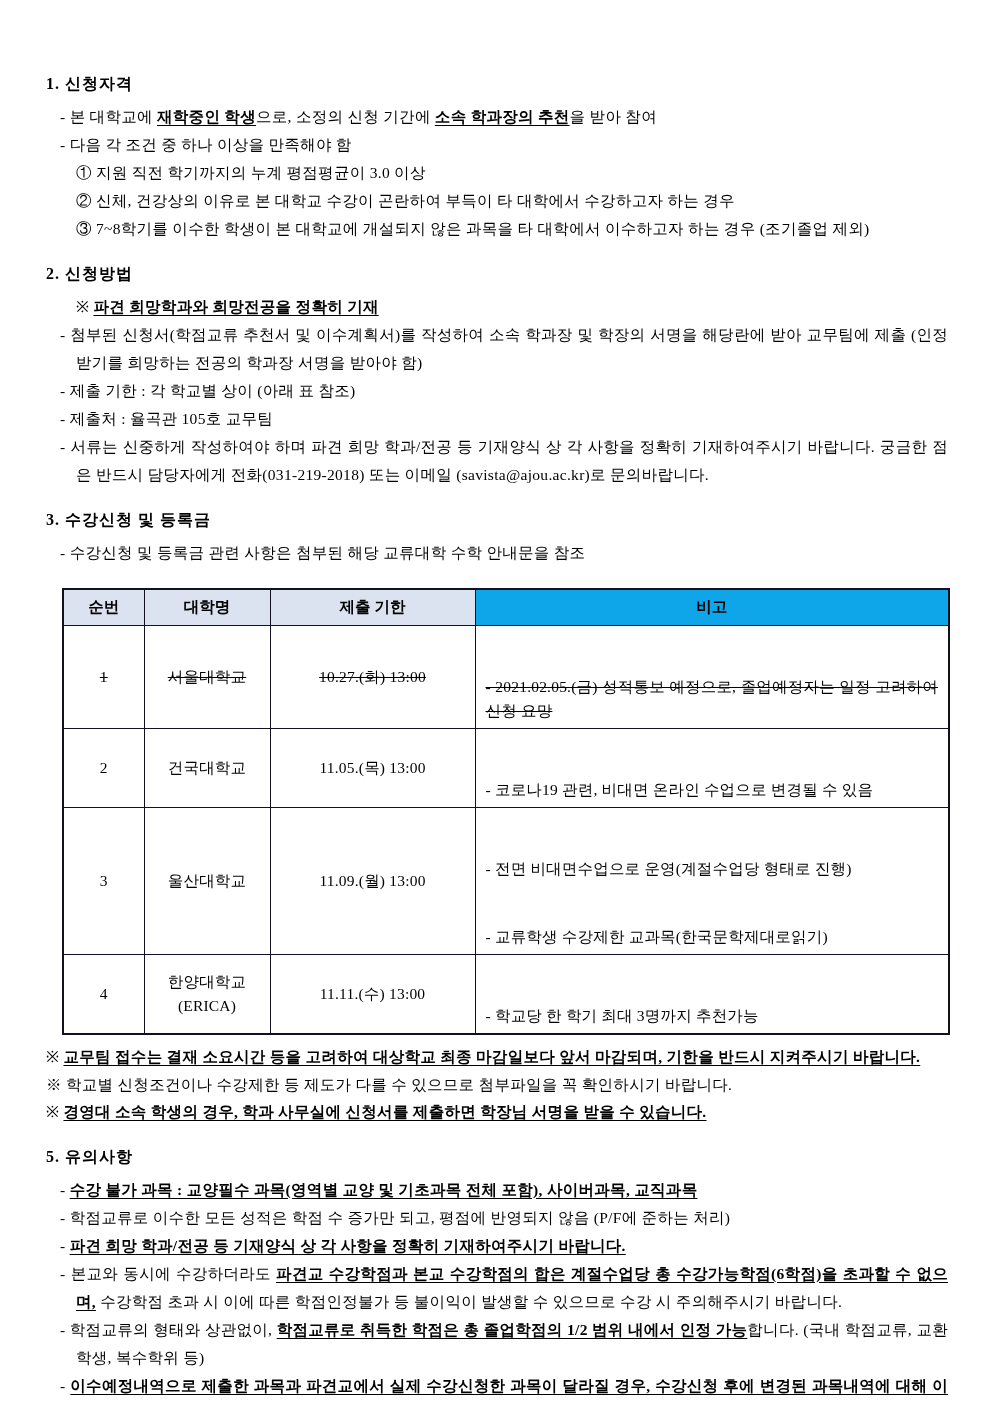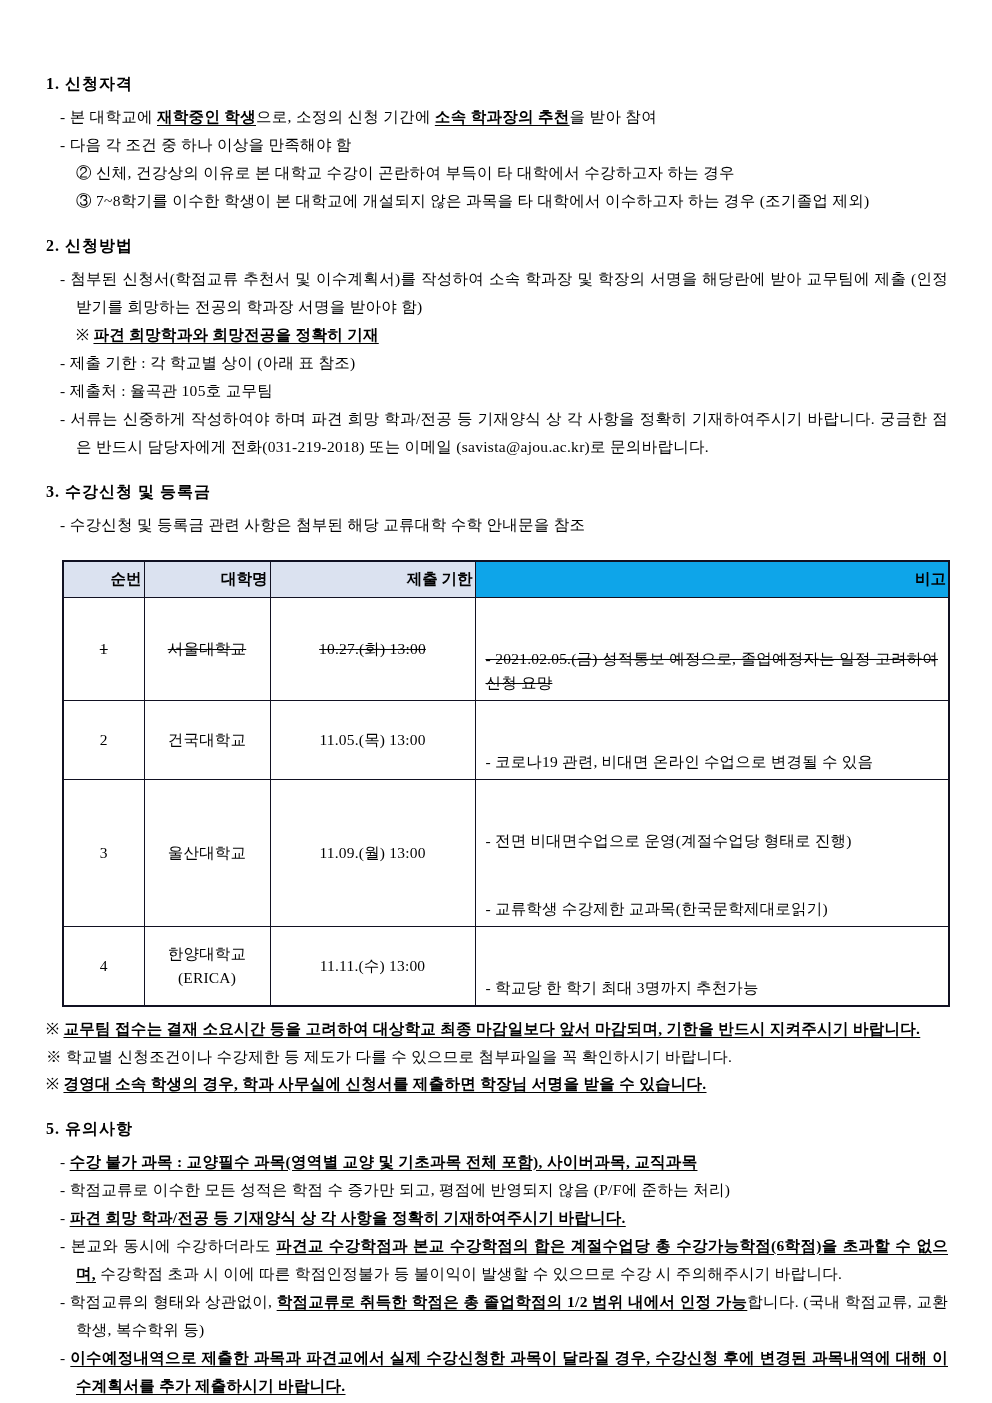--- a/index.html
+++ b/index.html
@@ -34,48 +34,49 @@
     border-collapse:collapse; table-layout:fixed;
     width:886px; margin:4px 0 8px 16px;
     border:2px solid #111122;
   }
   table.school-table th, table.school-table td {
     border:1px solid #111122;
     vertical-align:middle;
     font-size:15.5px;
   }
   table.school-table th {
-    font-weight:bold; text-align:right; padding:7px 2px;
+    font-weight:bold; text-align:center; padding:7px 2px;
   }
   table.school-table td { text-align:center; padding:5px 2px; }
   table.school-table td.col3 { text-align:left; padding:5px 10px; }
   .cline { line-height:24px; letter-spacing:.2px; }
   td.col3 .cline { text-align:justify; word-break:break-all;margin-top:44px; }
   .notes-block { margin-top:2px; }
 </style>
 </head>
 <body>
 
 <div class="page">
 
   <div class="sec">
     <div class="sec-title">1. 신청자격</div>
     <div>
         <div class="item dash"><span class="marker">- </span><span class="">본 대학교에 </span><span class="b u">재학중인 학생</span><span class="">으로, 소정의 신청 기간에 </span><span class="b u">소속 학과장의 추천</span><span class="">을 받아 참여</span></div>
         <div class="item dash"><span class="marker">- </span><span class="">다음 각 조건 중 하나 이상을 만족해야 함</span></div>
+        <div class="item circ"><span class="marker">① </span><span class="">지원 직전 학기까지의 누계 평점평균이 3.0 이상</span></div>
         <div class="item circ"><span class="marker">② </span><span class="">신체, 건강상의 이유로 본 대학교 수강이 곤란하여 부득이 타 대학에서 수강하고자 하는 경우</span></div>
         <div class="item circ"><span class="marker">③ </span><span class="">7~8학기를 이수한 학생이 본 대학교에 개설되지 않은 과목을 타 대학에서 이수하고자 하는 경우 (조기졸업 제외)</span></div>
       </div>
   </div>
 
   <div class="sec">
     <div class="sec-title">2. 신청방법</div>
     <div>
+        <div class="item note"><span class="marker">※ </span><span class="b u">파견 희망학과와 희망전공을 정확히 기재</span></div>
         <div class="item dash"><span class="marker">- </span><span class="">첨부된 신청서(학점교류 추천서 및 이수계획서)를 작성하여 소속 학과장 및 학장의 서명을 해당란에 받아 교무팀에 제출 (인정받기를 희망하는 전공의 학과장 서명을 받아야 함)</span></div>
-        <div class="item note"><span class="marker">※ </span><span class="b u">파견 희망학과와 희망전공을 정확히 기재</span></div>
         <div class="item dash"><span class="marker">- </span><span class="">제출 기한 : 각 학교별 상이 (아래 표 참조)</span></div>
         <div class="item dash"><span class="marker">- </span><span class="">제출처 : 율곡관 105호 교무팀</span></div>
         <div class="item dash"><span class="marker">- </span><span class="">서류는 신중하게 작성하여야 하며 파견 희망 학과/전공 등 기재양식 상 각 사항을 정확히 기재하여주시기 바랍니다. 궁금한 점은 반드시 담당자에게 전화(031-219-2018) 또는 이메일 (savista@ajou.ac.kr)로 문의바랍니다.</span></div>
       </div>
   </div>
 
   <div class="sec">
     <div class="sec-title">3. 수강신청 및 등록금</div>
     <div>
         <div class="item dash"><span class="marker">- </span><span class="">수강신청 및 등록금 관련 사항은 첨부된 해당 교류대학 수학 안내문을 참조</span></div>

